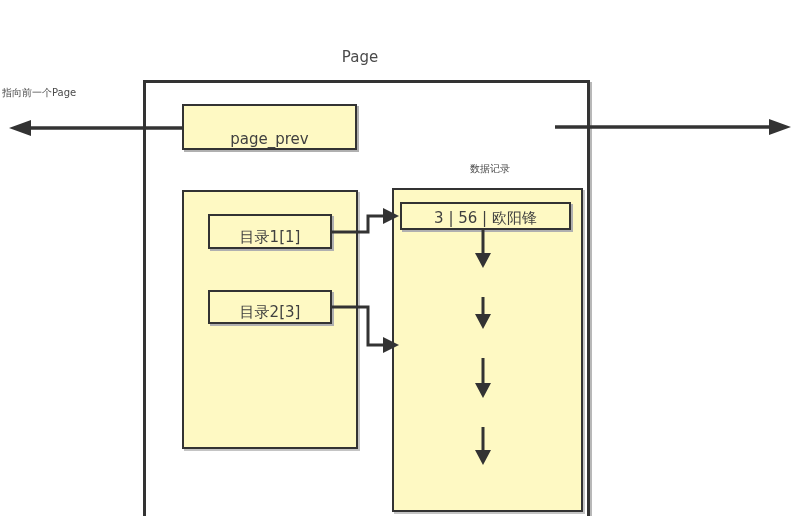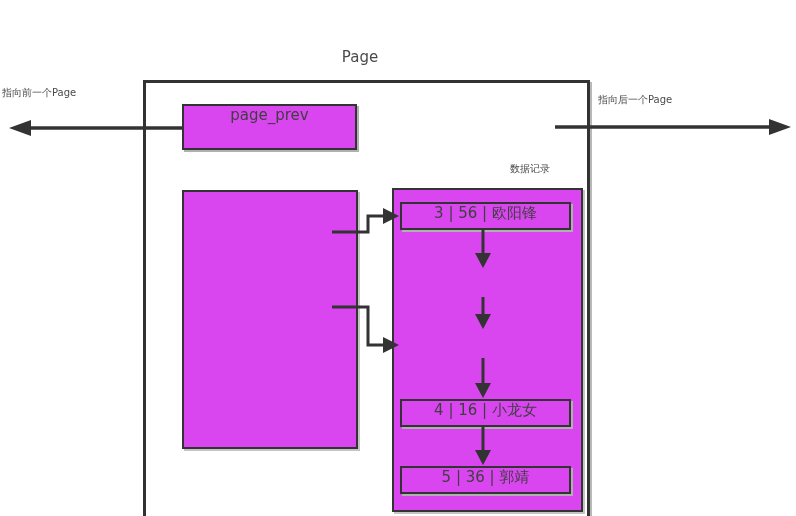--- a/index.html
+++ b/index.html
@@ -30,25 +30,25 @@
     left: 143px; top: 38px;
     width: 447px; height: 463px;
     border: 3px solid #333333;
     background: transparent;
     box-shadow: 2px 2px 0 #b8b8b8;
   }
 
   
   .box {
     position: absolute;
-    background: #d946ef;
+    background: #fef9c3;
     border: 2px solid #333333;
     box-shadow: 2px 2px 0 #b0b0b0;
     display: flex;
-    align-items: flex-start;
+    align-items: flex-end;
     justify-content: center;
     font-size: 15px;
     color: #3f3f3f;
     white-space: nowrap;
   }
 
   .page-prev-box { left: 182px; top: 62px;  width: 175px; height: 46px; }
   .page-next-box { left: 375px; top: 61px;  width: 180px; height: 47px; }
 
   .dir-outer     { left: 182px; top: 148px; width: 176px; height: 259px; box-shadow: 2px 2px 0 #c4c4c4; }
@@ -59,57 +59,56 @@
   .record        { left: 400px; width: 171px; height: 28px; }
   .rec-1 { top: 160px; }
   .rec-2 { top: 227px; }
   .rec-3 { top: 288px; }
   .rec-4 { top: 357px; }
   .rec-5 { top: 424px; }
 
   .page-title    { left: 300px; top: 6px;  width: 120px; font-size: 15px; }
   .prev-label    { left: 2px;   top: 44px; }
   .next-label    { left: 598px; top: 51px; }
-  .records-label { left: 430px; top: 120px; width: 120px; text-align: right; }
+  .records-label { left: 430px; top: 120px; width: 120px; }
 
   svg.wires {
     position: absolute;
     left: 0; top: 0;
     pointer-events: none;
   }
 </style>
 </head>
 <body>
 
 <div class="canvas">
 
   <div class="lbl centered page-title">Page</div>
 
   <div class="lbl prev-label">指向前一个Page</div>
-  <div class="lbl next-label">指向后一个Page</div>
 
   <div class="main-box"></div>
 
   <div class="box page-prev-box">
     <span>page_prev</span>
   </div>
 
   <div class="lbl centered records-label">数据记录</div>
 
   <div class="box dir-outer"></div>
+  <div class="box dir-entry-1">
+    <span>目录1[1]</span>
+  </div>
+  <div class="box dir-entry-2">
+    <span>目录2[3]</span>
+  </div>
 
   <div class="box records-outer"></div>
   <div class="box record rec-1">
     <span>3 | 56 | 欧阳锋</span>
-  </div>
-  <div class="box record rec-4">
-    <span>4 | 16 | 小龙女</span>
-  </div>
-  <div class="box record rec-5">
-    <span>5 | 36 | 郭靖</span>
   </div>
 
   <svg class="wires" width="796" height="516" viewBox="0 0 796 516">
 
     <g stroke="#333333" fill="#333333">
       <line x1="182" y1="86" x2="26" y2="86" stroke-width="3.5"></line>
       <polygon points="9,86 31,78 31,94" stroke="none"></polygon>
     </g>
 
     <g stroke="#333333" fill="#333333">

